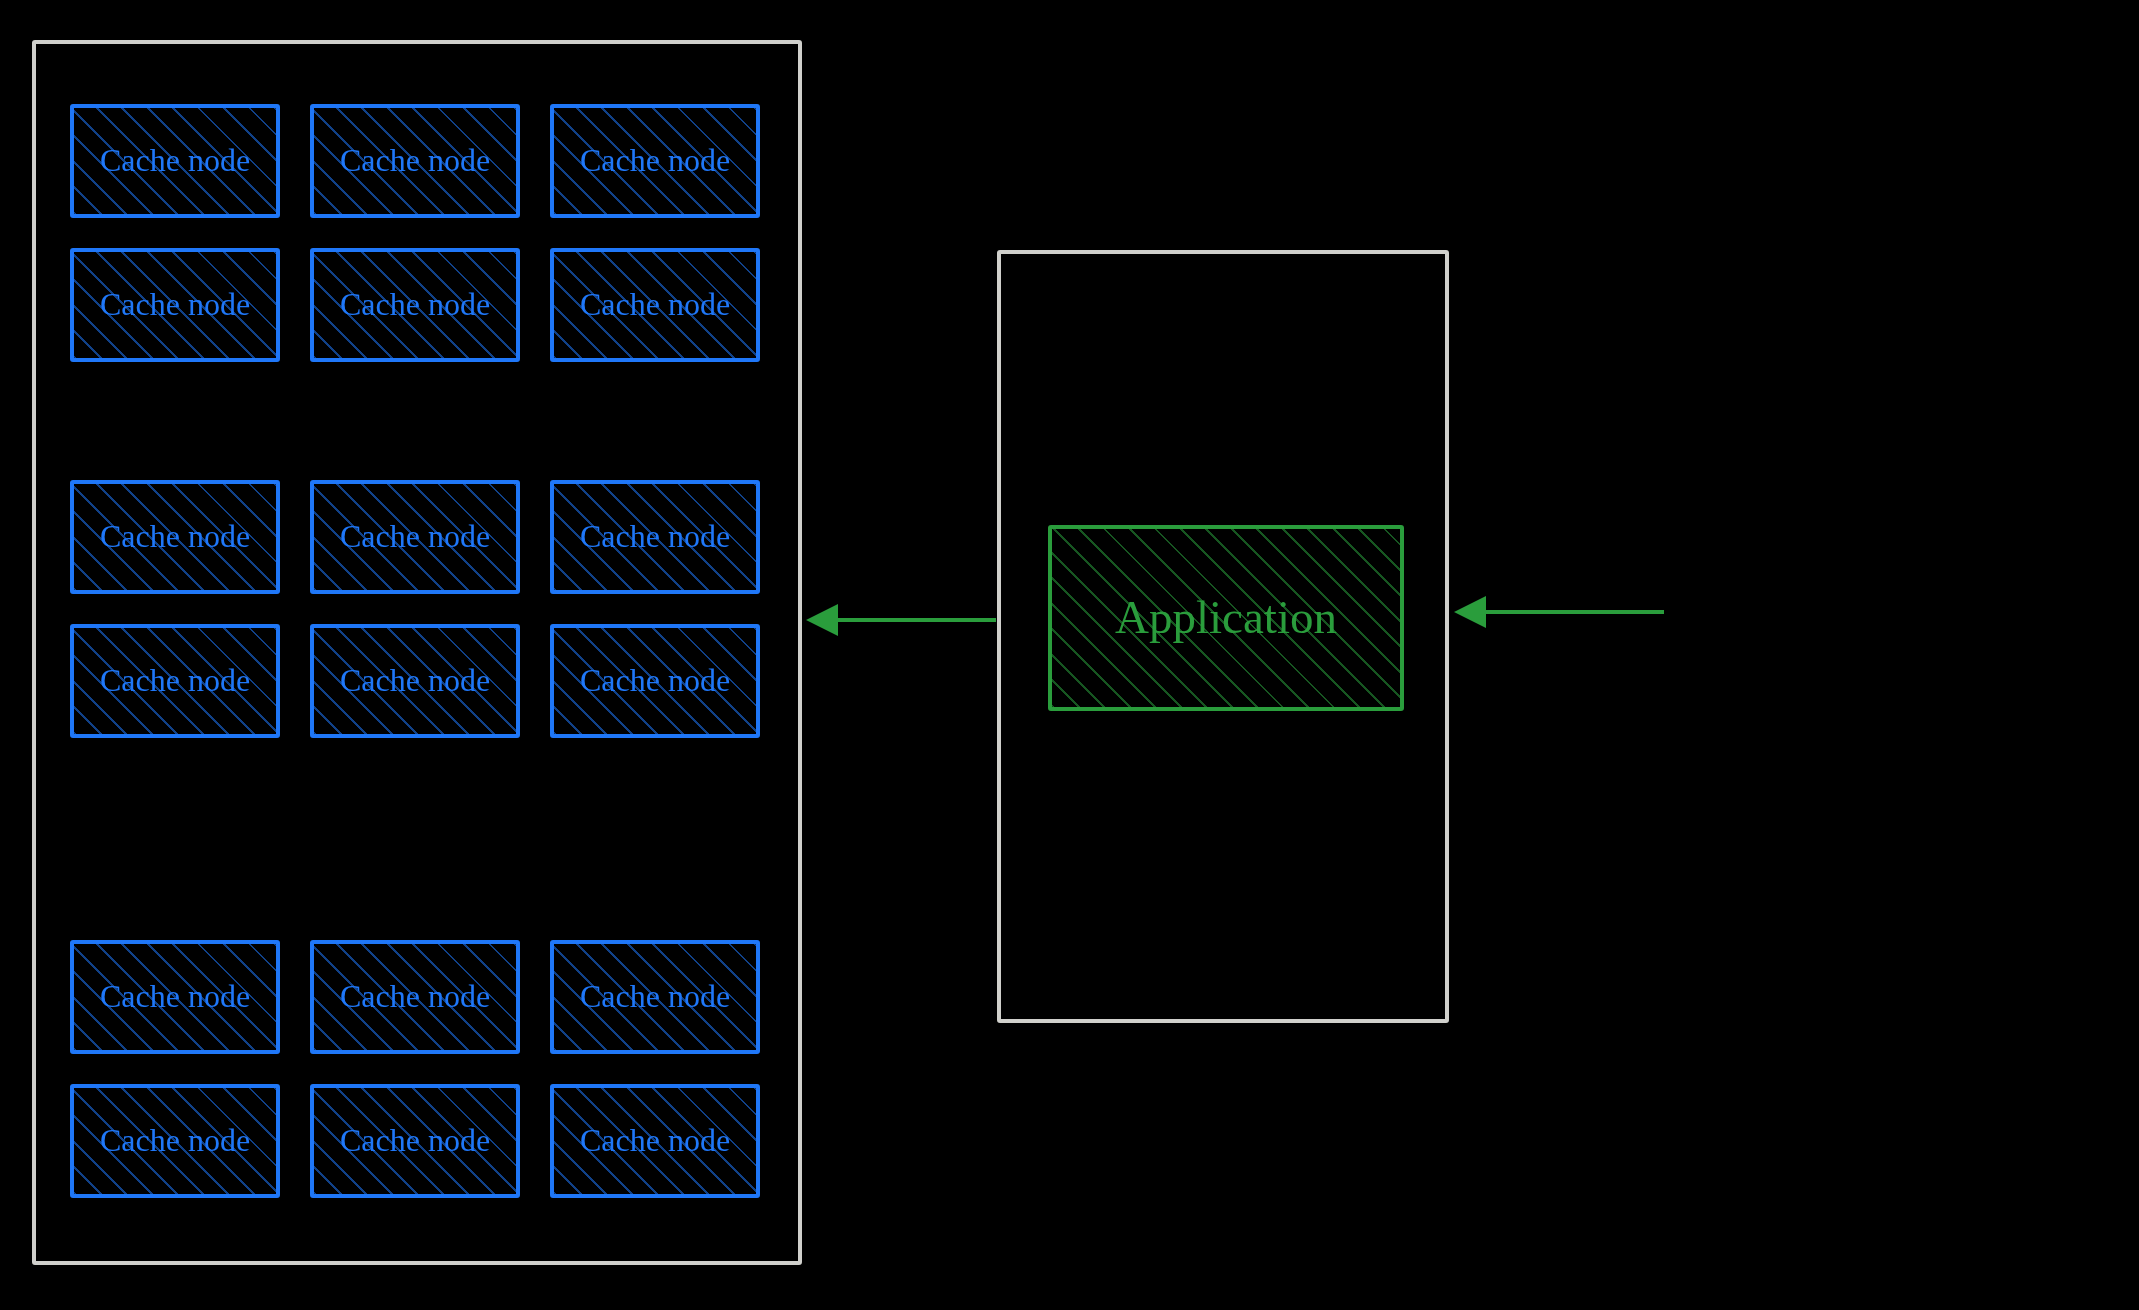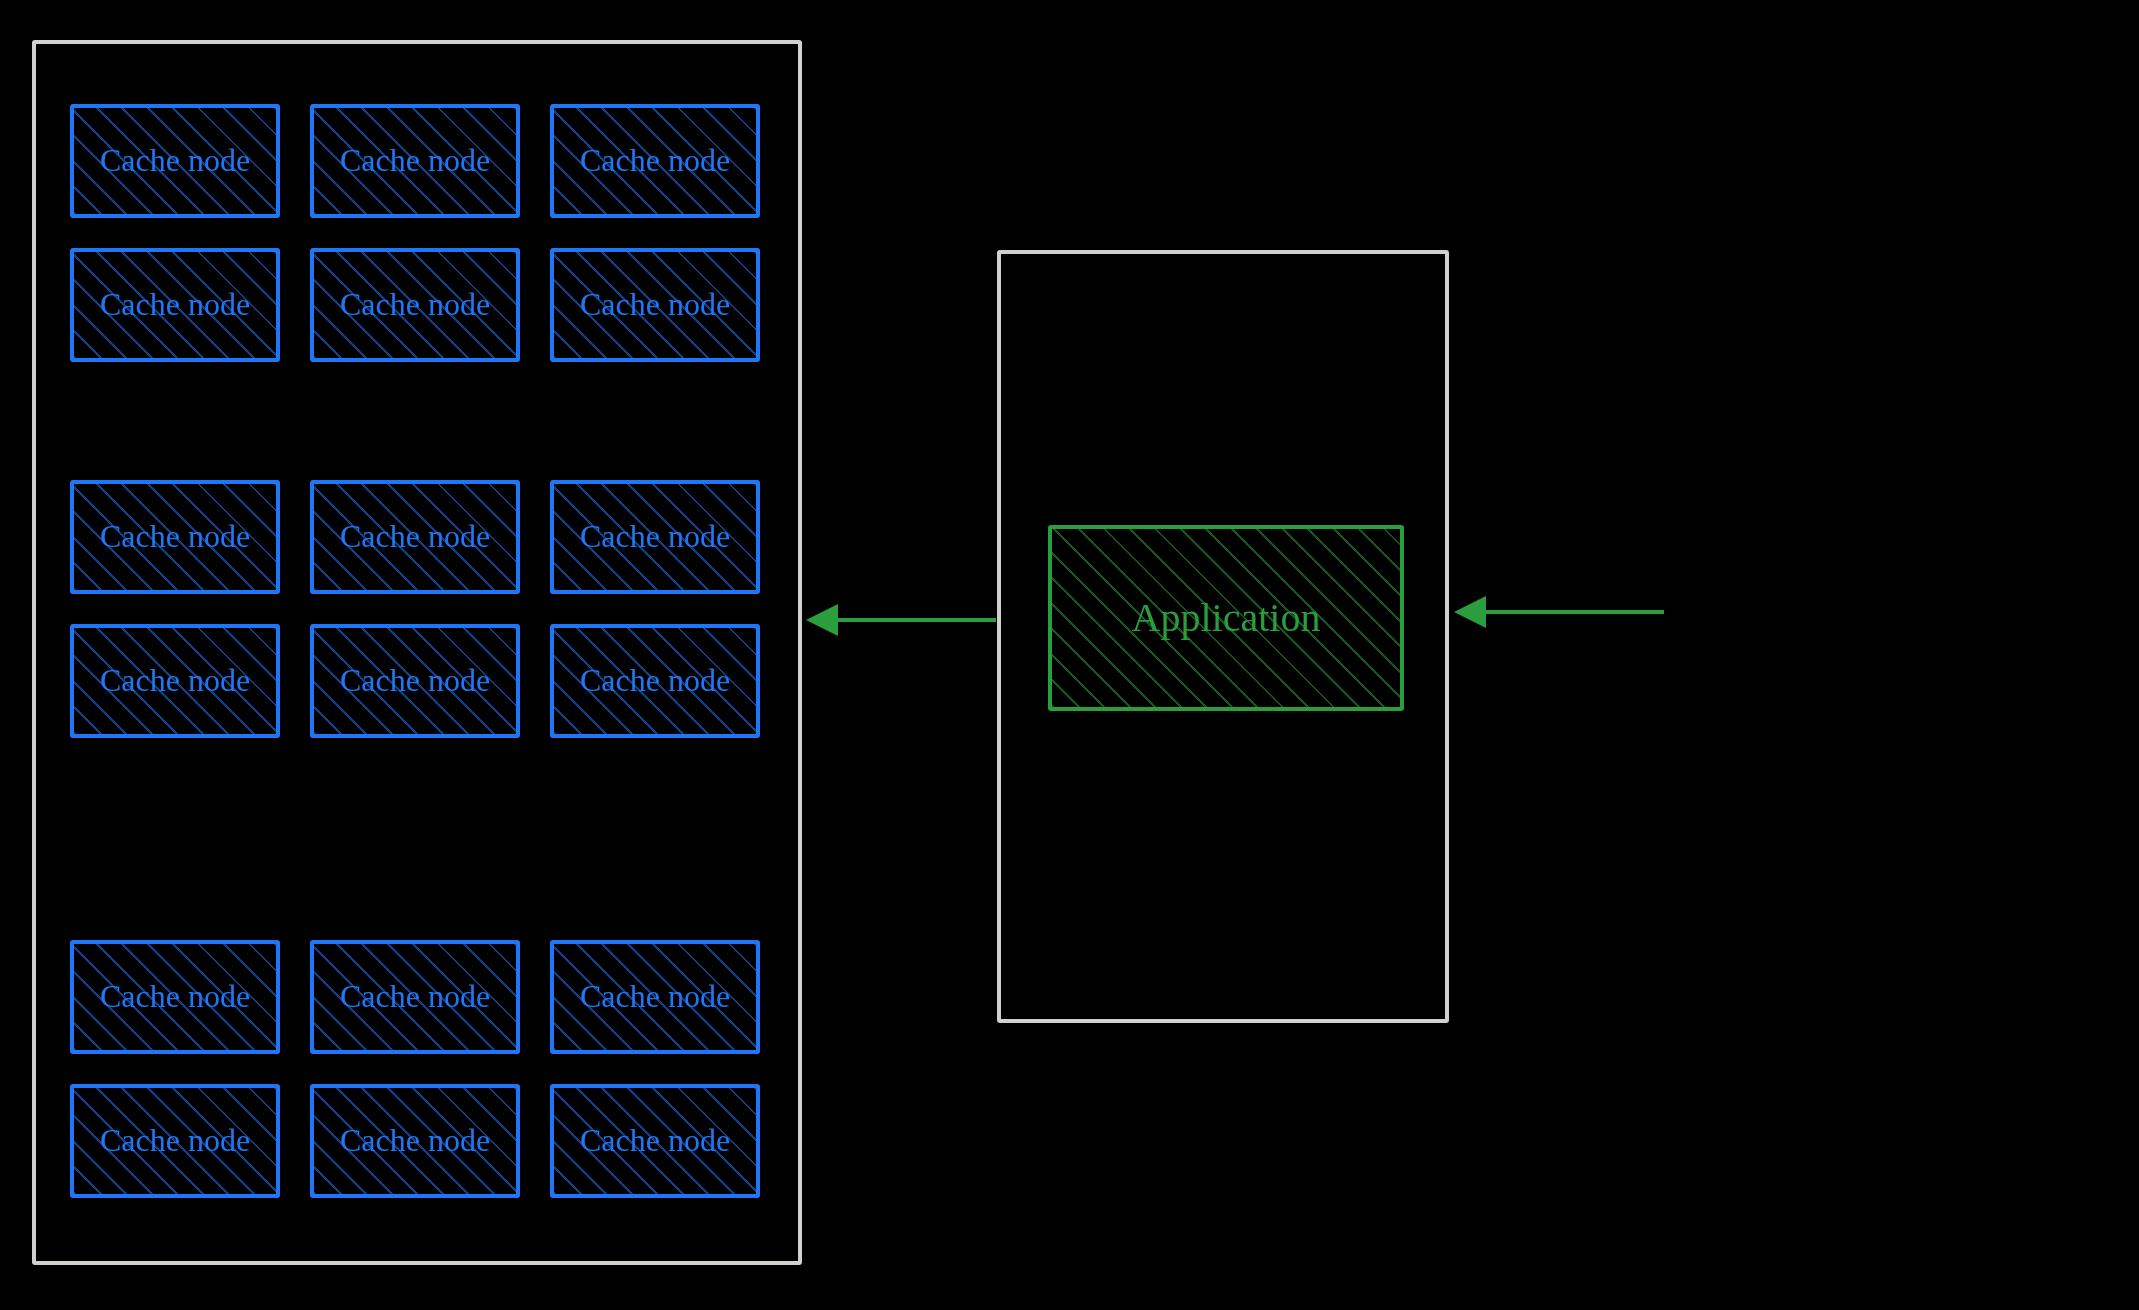--- a/index.html
+++ b/index.html
@@ -38,21 +38,21 @@
   }
   .cache-node::before{
     background:repeating-linear-gradient(45deg,
       rgba(31,119,248,0.55) 0 2px,
       transparent 2px 18px);
   }
 
   .app-box{
     border:4px solid var(--green);
     color:var(--green);
-    font-size:40px;
+    font-size:47px;
     text-align:right;
   }
   .app-box::before{
     background:repeating-linear-gradient(45deg,
       rgba(42,157,60,0.55) 0 2px,
       transparent 2px 18px);
   }
 
   .client-box{
     border:4px solid var(--grey);

